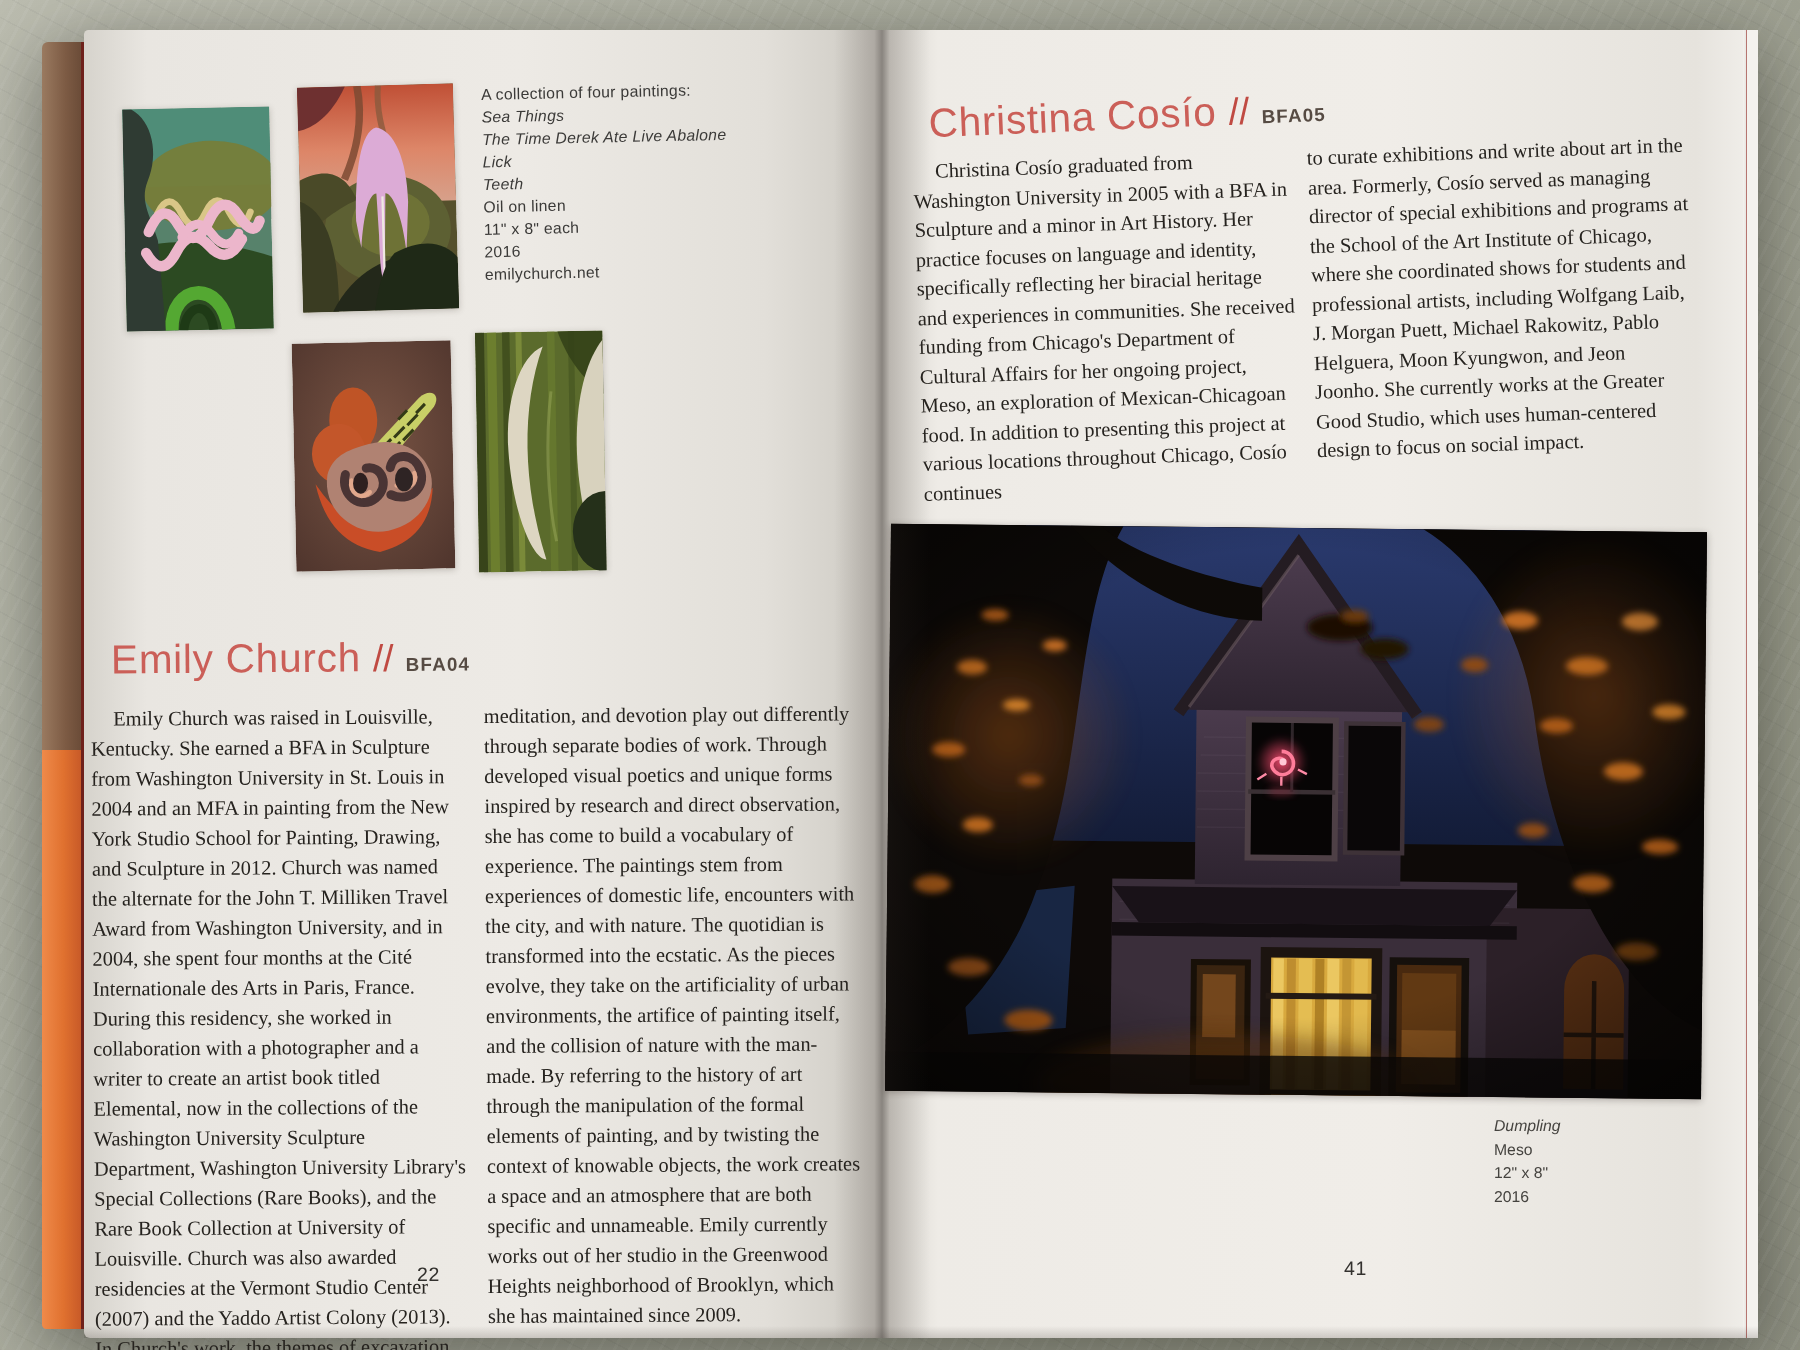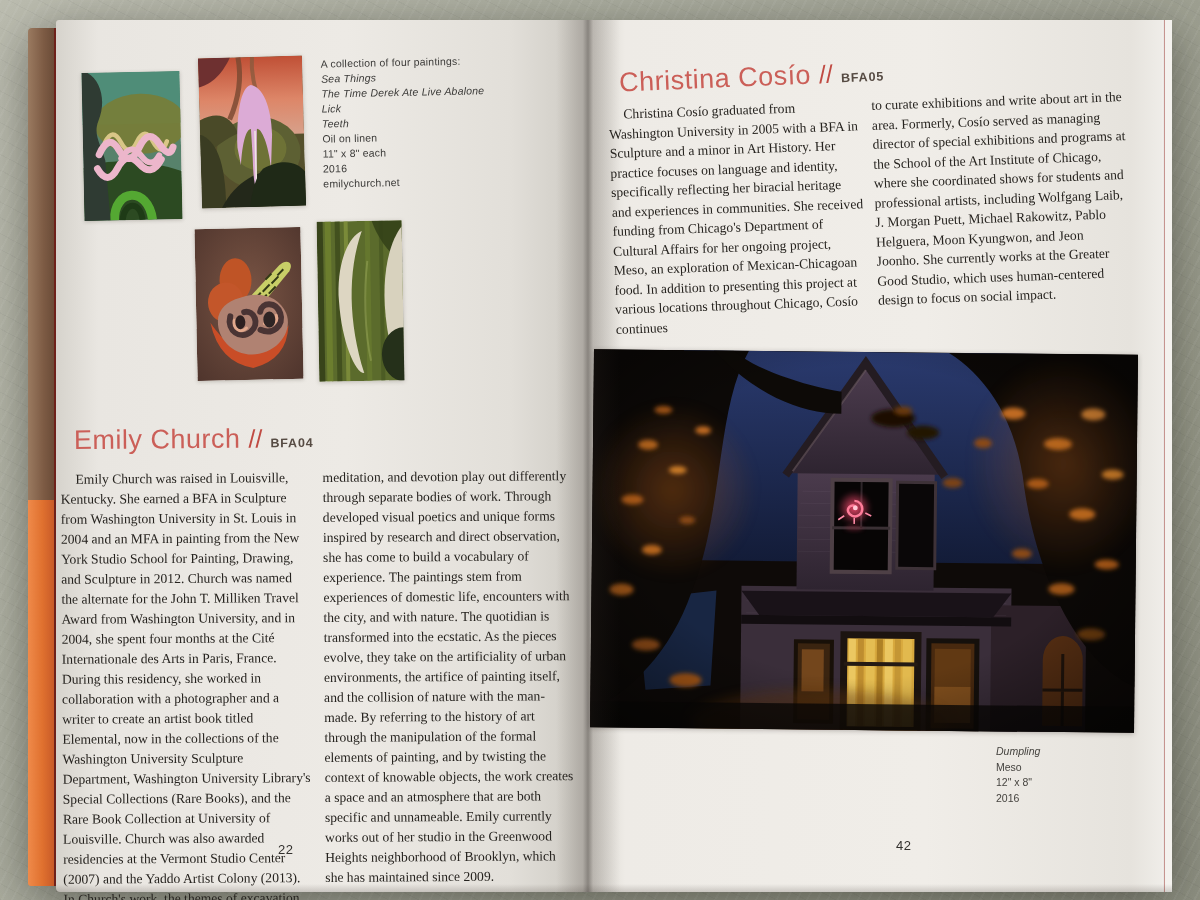--- a/index.html
+++ b/index.html
@@ -347,20 +347,20 @@
         </svg>
       </div>
 
       <div class="photo-caption">
         <div class="t">Dumpling</div>
         <div>Meso</div>
         <div>12" x 8"</div>
         <div>2016</div>
       </div>
 
-      <div class="page-number pn-right">42</div>
+      <div class="page-number pn-right">41</div>
 
       <div class="page-edge-right"></div>
     </div>
   </div>
 
   <div class="gutter"></div>
 </div>
 
 </body></html>

